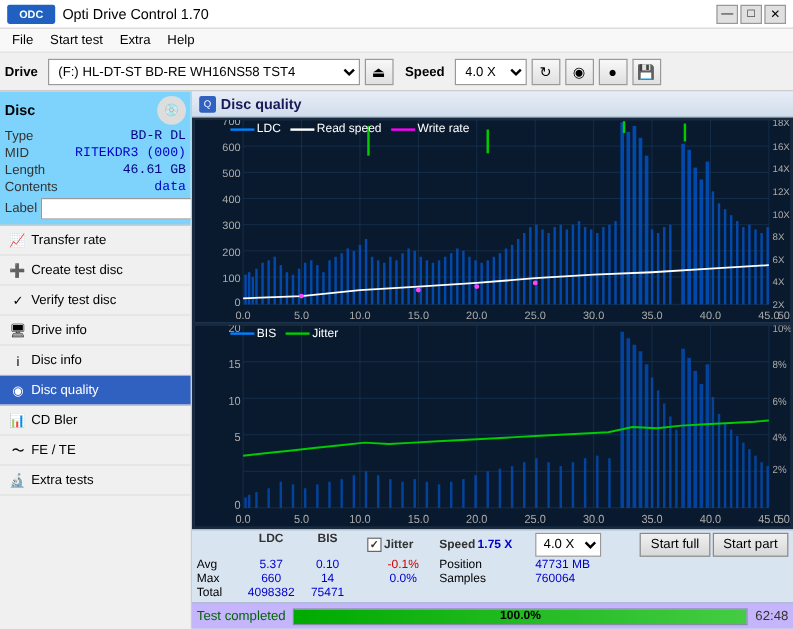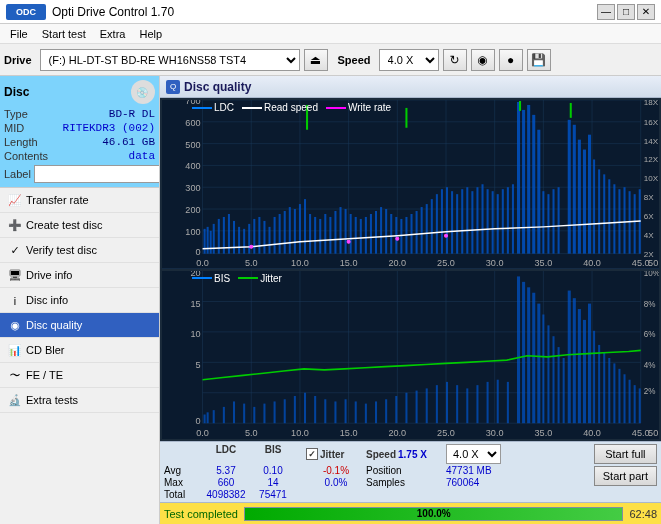--- a/index.html
+++ b/index.html
@@ -198,39 +198,39 @@
       background: #d8e4f0;
       border-top: 1px solid #aab8cc;
       padding: 2px 4px;
       display: flex;
       gap: 0;
       font-size: 11px;
     }
     
     .action-btns {
       display: flex;
-      flex-direction: column;
+      flex-direction: row;
       gap: 2px;
       margin-left: 6px;
     }
     .action-btn {
       height: 20px;
       padding: 0 8px;
       border: 1px solid #888;
       background: linear-gradient(to bottom, #f0f0f0, #d8d8d8);
       cursor: pointer;
       font-size: 11px;
       white-space: nowrap;
     }
     
     
     .progress-bar-container {
       display: flex;
       align-items: center;
-      background: #fde047;
+      background: #c4b5fd;
       border-top: 1px solid #aab8cc;
       padding: 2px 4px;
       gap: 6px;
       height: 22px;
     }
     .progress-track {
       flex: 1;
       height: 14px;
       background: #c0c8d8;
       border: 1px solid #8090a0;
@@ -310,21 +310,21 @@
       <div class="disc-header">
         <span class="disc-title">Disc</span>
         <div class="disc-icon">💿</div>
       </div>
       <div class="disc-info-row">
         <span class="disc-info-label">Type</span>
         <span class="disc-info-value">BD-R DL</span>
       </div>
       <div class="disc-info-row">
         <span class="disc-info-label">MID</span>
-        <span class="disc-info-value blue">RITEKDR3 (002)</span>
+        <span class="disc-info-value blue">RITEKDR3 (000)</span>
       </div>
       <div class="disc-info-row">
         <span class="disc-info-label">Length</span>
         <span class="disc-info-value">46.61 GB</span>
       </div>
       <div class="disc-info-row">
         <span class="disc-info-label">Contents</span>
         <span class="disc-info-value blue">data</span>
       </div>
       <div class="label-row">

